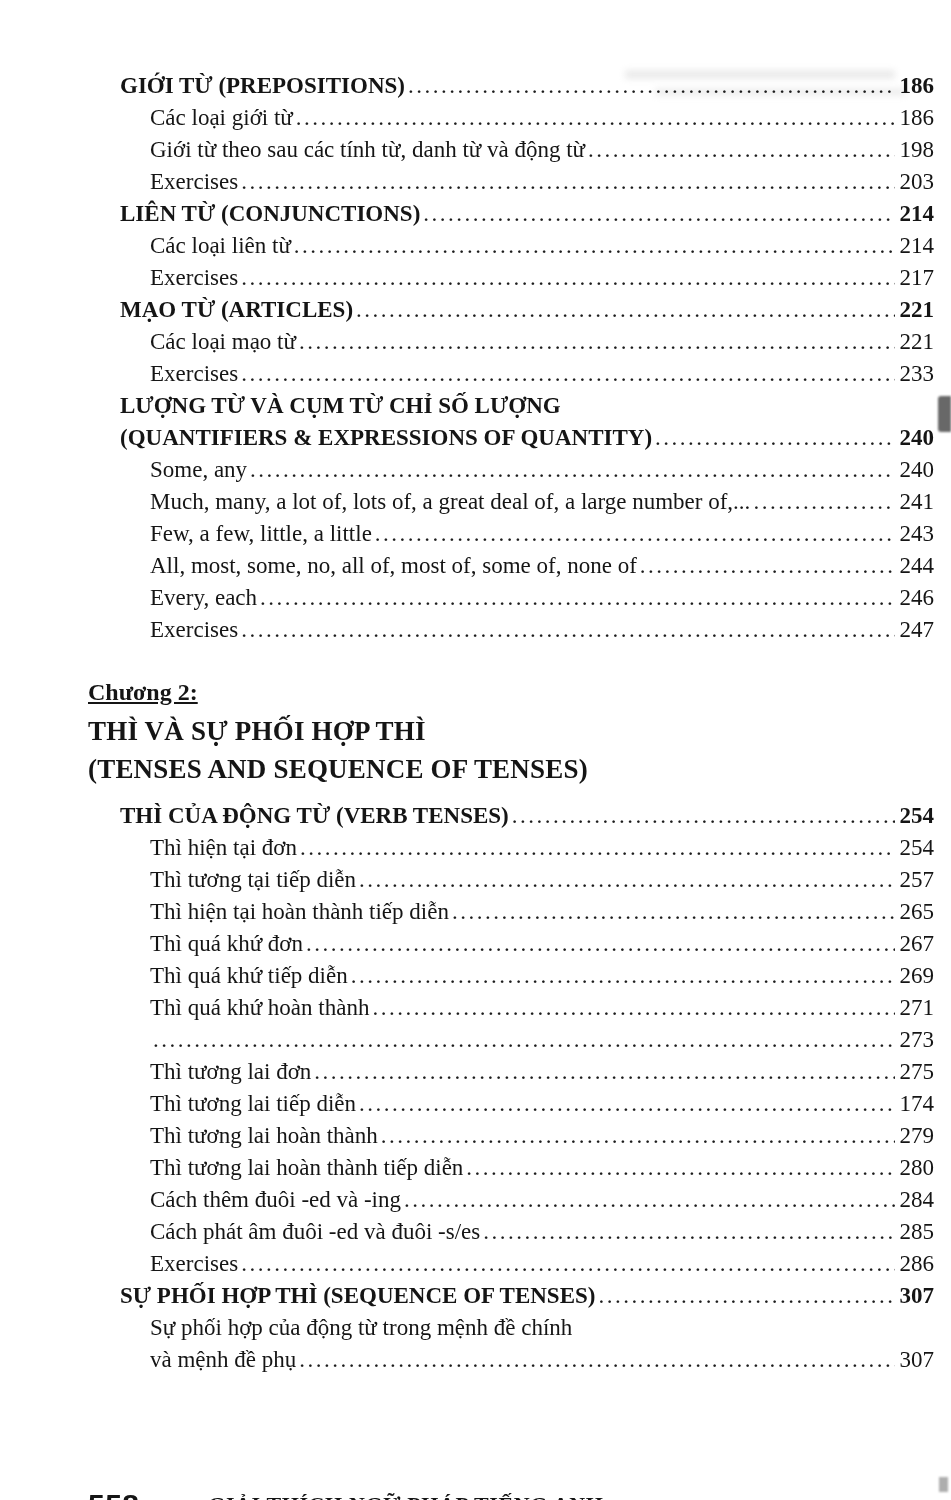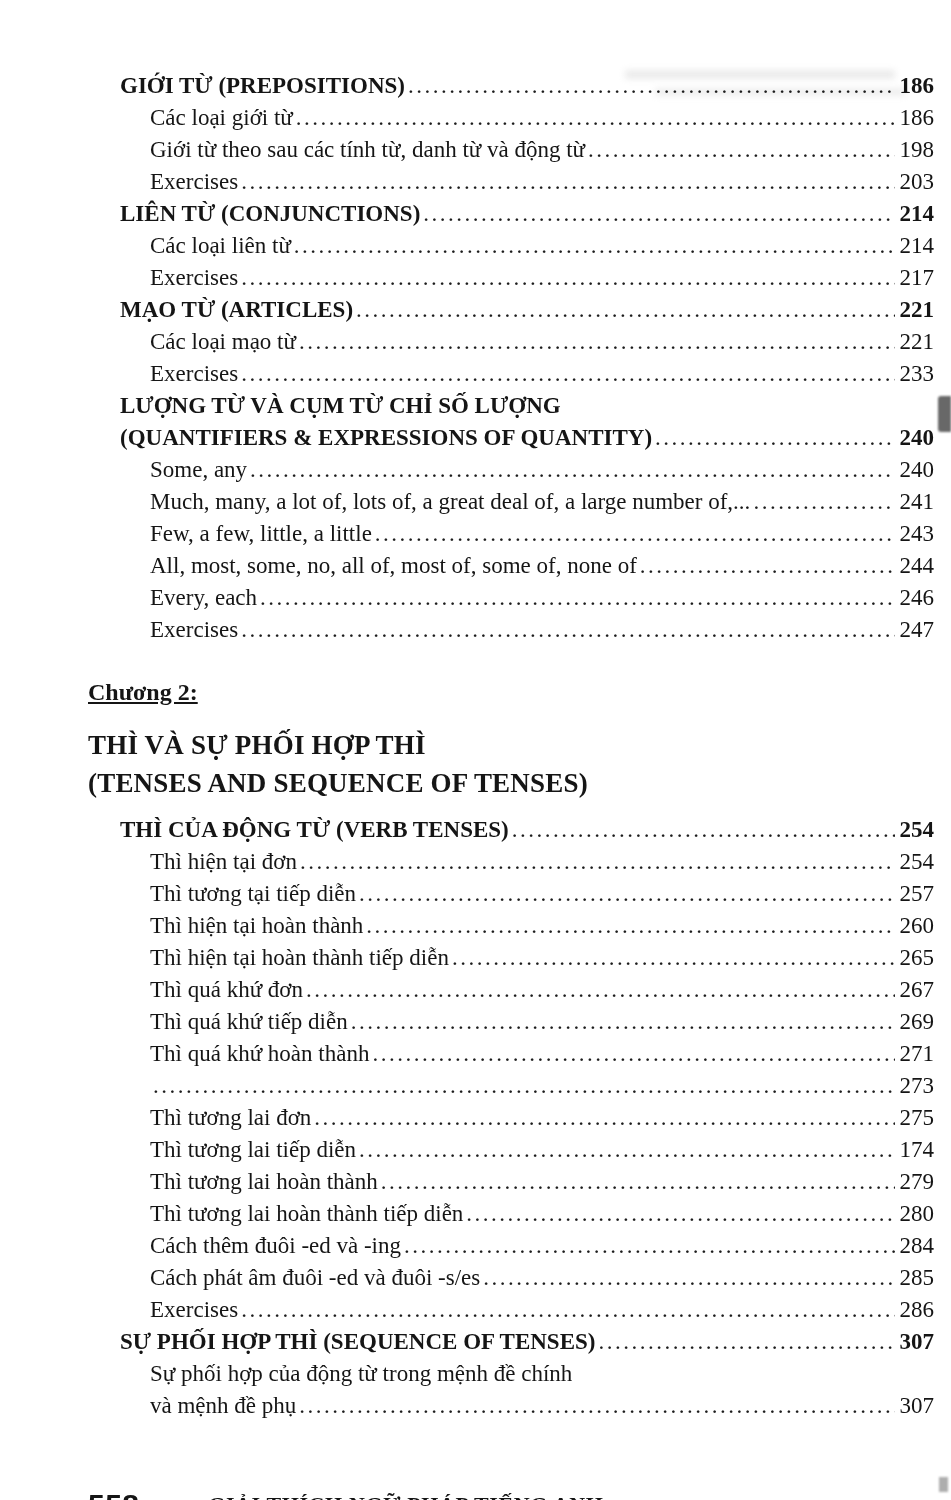--- a/index.html
+++ b/index.html
@@ -43,21 +43,21 @@
     content: "................................................................................................................................................";
   }
   .toc-page { flex: 0 0 auto; white-space: nowrap; padding-left: 2px; }
 
   .chapter-block { margin-top: 28px; margin-bottom: 12px; }
   .chapter-label {
     font-size: 24px;
     font-weight: bold;
     text-decoration: underline;
     line-height: 36px;
-    margin-bottom: 16px;
+    margin-bottom: 2px;
   }
   .chapter-title {
     font-size: 27px;
     font-weight: bold;
     line-height: 38px;
     letter-spacing: 0.2px;
   }
 
   .footer {
     position: absolute;
@@ -222,25 +222,20 @@
           <span class="toc-text">Thì hiện tại đơn</span>
           <span class="dots"></span>
           <span class="toc-page">254</span>
         </div>
         <div class="toc-entry level2">
           <span class="toc-text">Thì tương tại tiếp diễn</span>
           <span class="dots"></span>
           <span class="toc-page">257</span>
         </div>
         <div class="toc-entry level2">
-          <span class="toc-text">Thì hiện tại hoàn thành</span>
-          <span class="dots"></span>
-          <span class="toc-page">260</span>
-        </div>
-        <div class="toc-entry level2">
           <span class="toc-text">Thì hiện tại hoàn thành tiếp diễn</span>
           <span class="dots"></span>
           <span class="toc-page">265</span>
         </div>
         <div class="toc-entry level2">
           <span class="toc-text">Thì quá khứ đơn</span>
           <span class="dots"></span>
           <span class="toc-page">267</span>
         </div>
         <div class="toc-entry level2">

